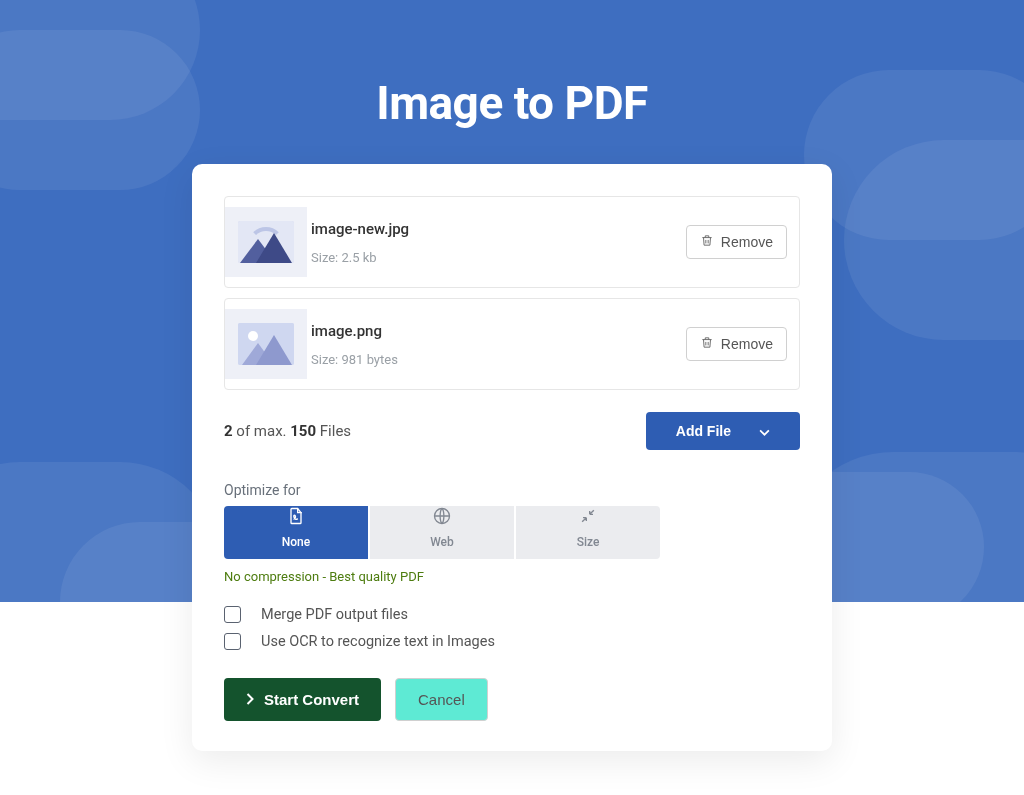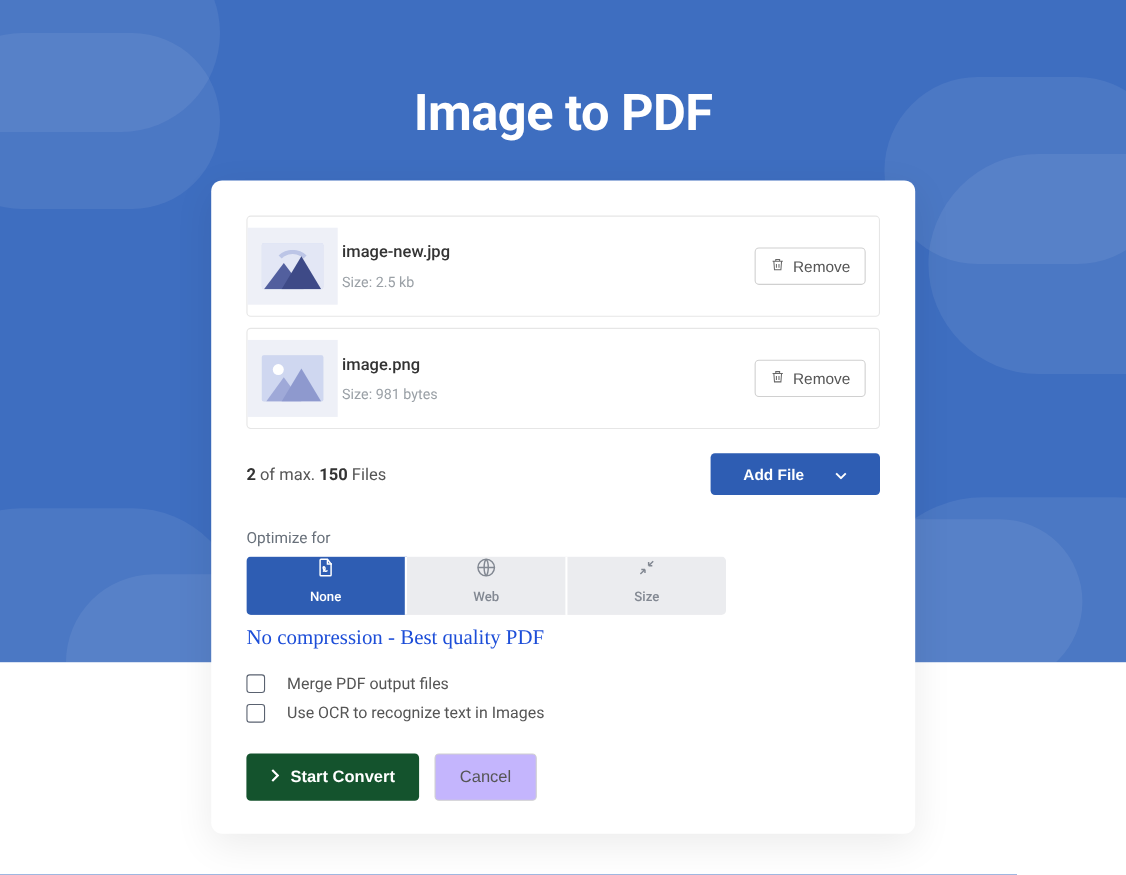--- a/index.html
+++ b/index.html
@@ -112,35 +112,35 @@
 .opt-tab {
   flex:1; text-align:center; padding:0 0 10px;
   background:#ebecef; color:#828892; cursor:pointer;
   display:flex; flex-direction:column; align-items:center; gap:6px;
   font-size:12px; font-weight:500;
   border-right:2px solid #fff;
 }
 .opt-tab:last-child { border-right:none;}
 .opt-tab.active { background:#2e5db3; color:#fff;}
 .opt-tab svg { width:20px; height:20px;}
-.opt-hint { font-size:19px; color:#1d4ed8; margin-top:10px;font-family:Liberation Serif, serif;}
+.opt-hint { font-size:13px; color:#4d7c0f; margin-top:10px;}
 
 .checks { margin-top:22px; }
 .check-row { display:flex; align-items:center; gap:20px; font-size:14.5px; color:#555; margin-bottom:10px; cursor:pointer;}
 .checkbox { width:17px; height:17px; border:1.8px solid #5a6270; border-radius:3px; }
 
 .action-row { display:flex; gap:14px; margin-top:28px;}
 .btn-primary {
   display:flex; align-items:center; gap:10px;
   background:#14532d; color:#fff; border:none; border-radius:4px;
   padding:12px 22px; font-size:15px; font-weight:600; cursor:pointer;
 }
 .btn-primary svg { width:8px; height:12px;}
 .btn-secondary {
-  background:#c4b5fd; color:#555; border:1px solid #d0d0d0; border-radius:4px;
+  background:#5eead4; color:#555; border:1px solid #d0d0d0; border-radius:4px;
   padding:12px 22px; font-size:15px; cursor:pointer;
 }
 </style>
 </head>
 <body>
 
 <div class="hero-bg">
   <div class="cloud c1"></div>
     <div class="cloud c2"></div>
   <div class="cloud c3"></div>

